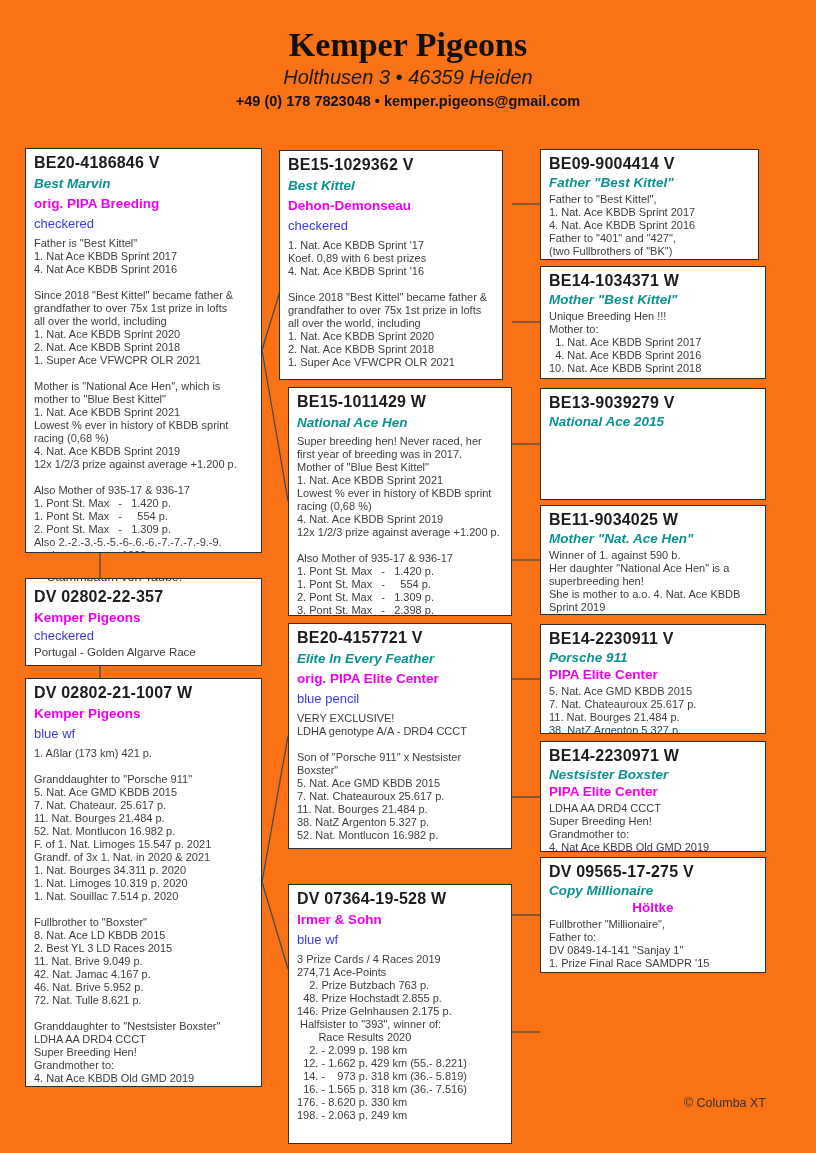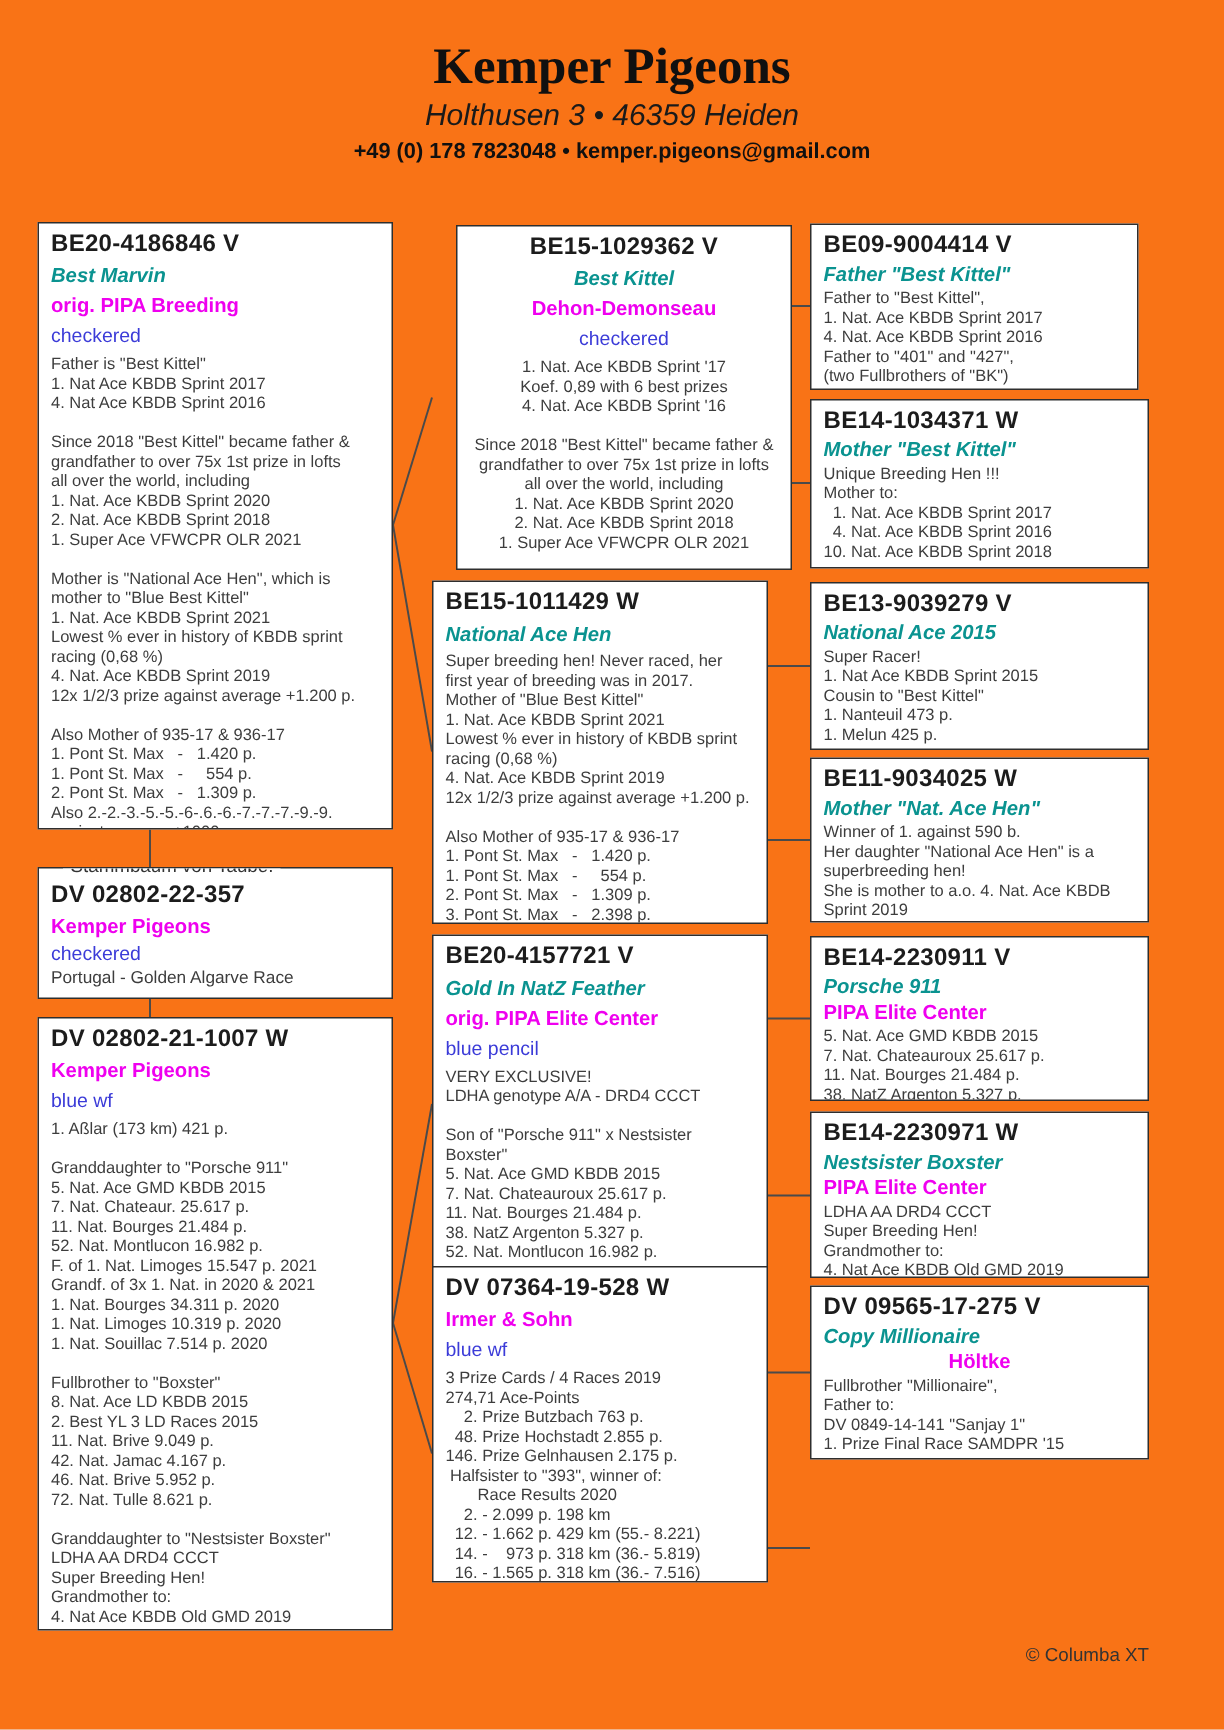--- a/index.html
+++ b/index.html
@@ -121,21 +121,21 @@
 46. Nat. Brive 5.952 p.
 72. Nat. Tulle 8.621 p.
 
 Granddaughter to "Nestsister Boxster"
 LDHA AA DRD4 CCCT
 Super Breeding Hen!
 Grandmother to:
 4. Nat Ace KBDB Old GMD 2019</div>
   </div>
 
-  <div class="pbox" style="left:304px; top:150px; width:224px; height:230px;text-align:center;">
+  <div class="pbox" style="left:279px; top:150px; width:224px; height:230px;">
     <div class="ring">BE15-1029362 V</div>
     <div class="pname">Best Kittel</div>
     <div class="breeder">Dehon-Demonseau</div>
     <div class="pcolor">checkered</div>
     <div class="pbody">1. Nat. Ace KBDB Sprint '17
 Koef. 0,89 with 6 best prizes
 4. Nat. Ace KBDB Sprint '16
 
 Since 2018 "Best Kittel" became father &amp;
 grandfather to over 75x 1st prize in lofts
@@ -159,36 +159,36 @@
 
 Also Mother of 935-17 &amp; 936-17
 1. Pont St. Max   -   1.420 p.
 1. Pont St. Max   -     554 p.
 2. Pont St. Max   -   1.309 p.
 3. Pont St. Max   -   2.398 p.</div>
   </div>
 
   <div class="pbox" style="left:288px; top:623px; width:224px; height:226px;">
     <div class="ring">BE20-4157721 V</div>
-    <div class="pname">Gold In NatZ Feather</div>
+    <div class="pname">Elite In Every Feather</div>
     <div class="breeder">orig. PIPA Elite Center</div>
     <div class="pcolor">blue pencil</div>
     <div class="pbody">VERY EXCLUSIVE!
 LDHA genotype A/A - DRD4 CCCT
 
 Son of "Porsche 911" x Nestsister
 Boxster"
 5. Nat. Ace GMD KBDB 2015
 7. Nat. Chateauroux 25.617 p.
 11. Nat. Bourges 21.484 p.
 38. NatZ Argenton 5.327 p.
 52. Nat. Montlucon 16.982 p.</div>
   </div>
 
-  <div class="pbox" style="left:288px; top:844px; width:224px; height:211px;">
+  <div class="pbox" style="left:288px; top:884px; width:224px; height:260px;">
     <div class="ring">DV 07364-19-528 W</div>
     <div class="breeder">Irmer &amp; Sohn</div>
     <div class="pcolor">blue wf</div>
     <div class="pbody">3 Prize Cards / 4 Races 2019
 274,71 Ace-Points
     2. Prize Butzbach 763 p.
   48. Prize Hochstadt 2.855 p.
 146. Prize Gelnhausen 2.175 p.
  Halfsister to "393", winner of:
        Race Results 2020
@@ -216,25 +216,20 @@
     <div class="pbody">Unique Breeding Hen !!!
 Mother to:
   1. Nat. Ace KBDB Sprint 2017
   4. Nat. Ace KBDB Sprint 2016
 10. Nat. Ace KBDB Sprint 2018</div>
   </div>
 
   <div class="pbox" style="left:540px; top:388px; width:226px; height:112px;">
     <div class="ring" style="margin-bottom:2px;">BE13-9039279 V</div>
     <div class="pname" style="margin-bottom:3px;">National Ace 2015</div>
-    <div class="pbody">Super Racer!
-1. Nat Ace KBDB Sprint 2015
-Cousin to "Best Kittel"
-1. Nanteuil 473 p.
-1. Melun 425 p.</div>
   </div>
 
   <div class="pbox" style="left:540px; top:505px; width:226px; height:110px;">
     <div class="ring" style="margin-bottom:2px;">BE11-9034025 W</div>
     <div class="pname" style="margin-bottom:3px;">Mother "Nat. Ace Hen"</div>
     <div class="pbody">Winner of 1. against 590 b.
 Her daughter "National Ace Hen" is a
 superbreeding hen!
 She is mother to a.o. 4. Nat. Ace KBDB
 Sprint 2019</div>

